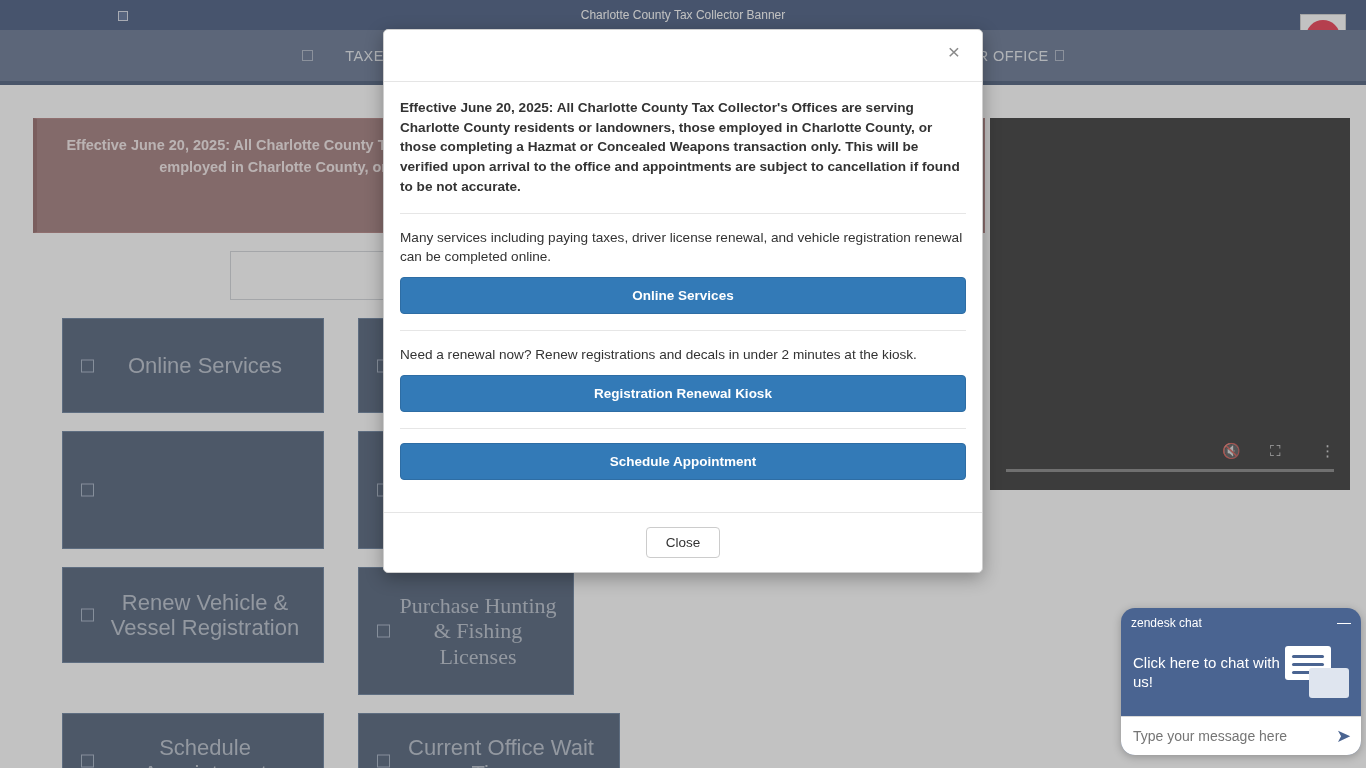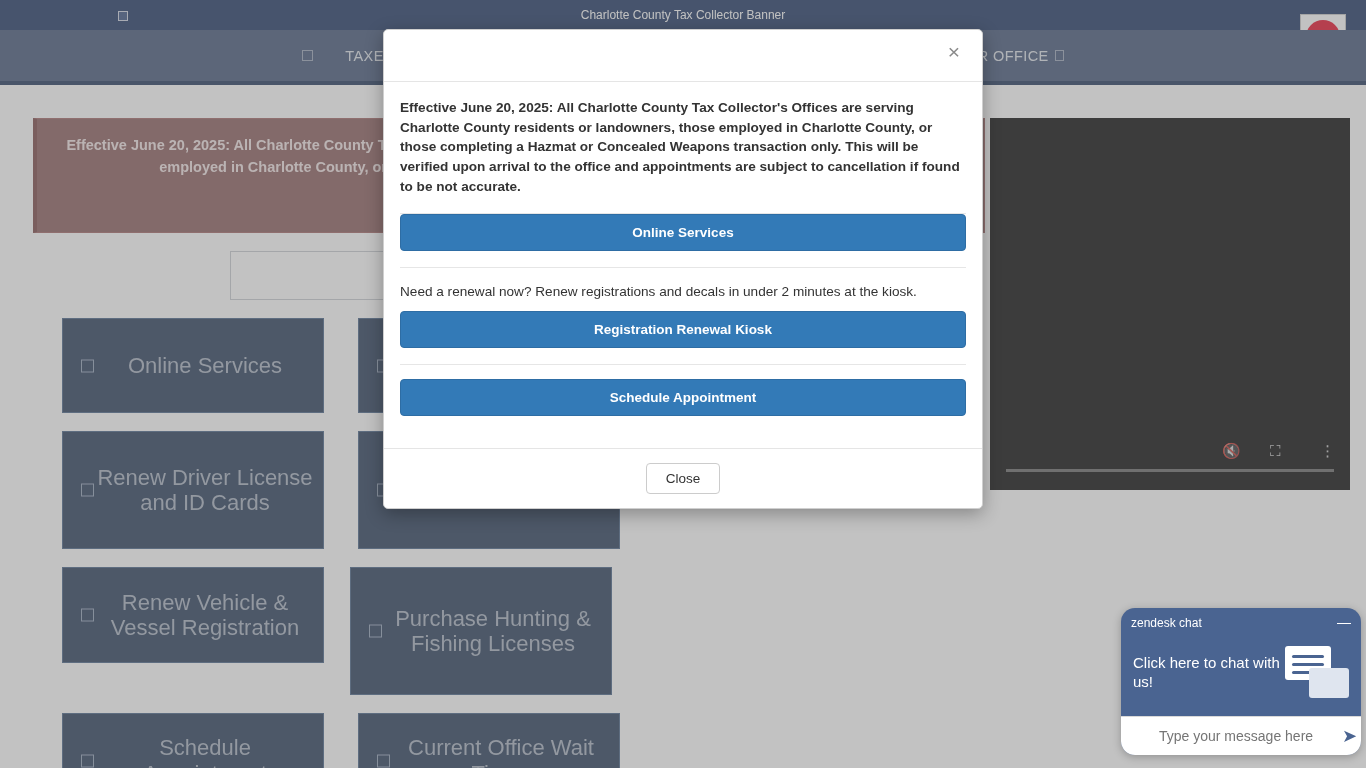--- a/index.html
+++ b/index.html
@@ -280,21 +280,20 @@
     border-top: 1px solid #d9d9d9;
     padding: 8px 10px;
   }
   .chat-input {
     flex: 1;
     border: none;
     outline: none;
     font-size: 14px;
     color: #3b82f6;
     font-family: "Liberation Sans", sans-serif;
-    margin-left: 26px;
   }
   .chat-send { color: #4a6491; font-size: 18px; }
 </style>
 </head>
 <body>
 
 <div id="page">
 
   <div class="site">
 
@@ -339,58 +338,58 @@
 
     <div class="quick-links-title">Quick Links</div>
 
     <div class="tiles">
       <div class="tile" style="left:0; top:0; width:262px; height:95px;">
         <span class="tile-box"></span>
         <span>Online Services</span>
       </div>
       <div class="tile" style="left:0; top:113px; width:262px; height:118px;">
         <span class="tile-box"></span>
-        <span>Renew Driver License and ID Cards</span>
       </div>
       <div class="tile" style="left:0; top:249px; width:262px; height:96px;">
         <span class="tile-box"></span>
         <span>Renew Vehicle &amp; Vessel Registration</span>
       </div>
       <div class="tile" style="left:0; top:395px; width:262px; height:95px;">
         <span class="tile-box"></span>
         <span>Schedule Appointment</span>
       </div>
 
       <div class="tile" style="left:296px; top:0; width:262px; height:95px;">
         <span class="tile-box"></span>
       </div>
       <div class="tile" style="left:296px; top:113px; width:262px; height:118px;">
         <span class="tile-box"></span>
       </div>
-      <div class="tile" style="left:288px; top:249px; width:262px; height:128px;">
+      <div class="tile" style="left:296px; top:249px; width:216px; height:128px;font-family:Liberation Serif, serif;">
         <span class="tile-box"></span>
         <span>Purchase Hunting &amp; Fishing Licenses</span>
       </div>
       <div class="tile" style="left:296px; top:395px; width:262px; height:95px;">
         <span class="tile-box"></span>
         <span>Current Office Wait Times</span>
       </div>
     </div>
   </div>
 
   <div class="dim"></div>
 
   <div class="modal">
     <div class="modal-header">
       <button class="modal-close-x">×</button>
     </div>
 
     <div class="modal-body">
       <p class="modal-bold-note">Effective June 20, 2025: All Charlotte County Tax Collector's Offices are serving Charlotte County residents or landowners, those employed in Charlotte County, or those completing a Hazmat or Concealed Weapons transaction only. This will be verified upon arrival to the office and appointments are subject to cancellation if found to be not accurate.</p>
       <hr class="hr">
+      <p class="modal-p">Many services including paying taxes, driver license renewal, and vehicle registration renewal can be completed online.</p>
       <button class="btn-primary">Online Services</button>
       <hr class="hr">
       <p class="modal-p">Need a renewal now? Renew registrations and decals in under 2 minutes at the kiosk.</p>
       <button class="btn-primary">Registration Renewal Kiosk</button>
       <hr class="hr">
       <div style="height:14px;"></div>
       <button class="btn-primary">Schedule Appointment</button>
     </div>
 
     <div class="modal-footer">

